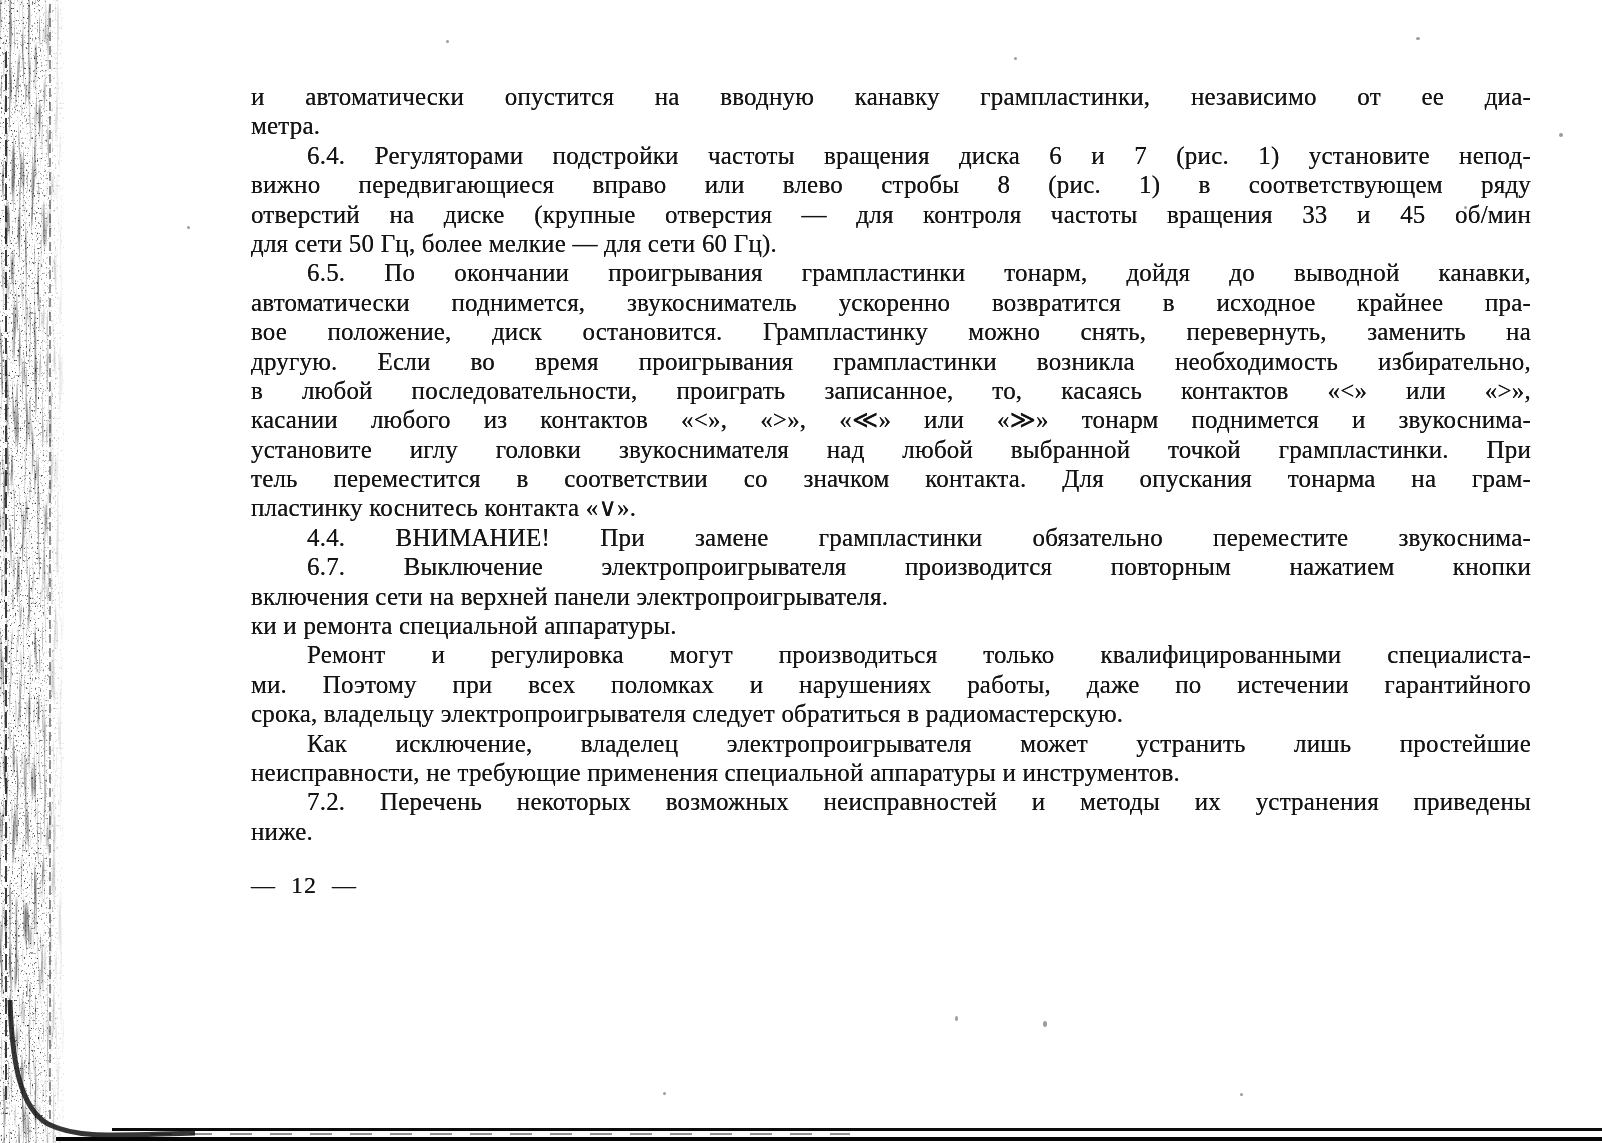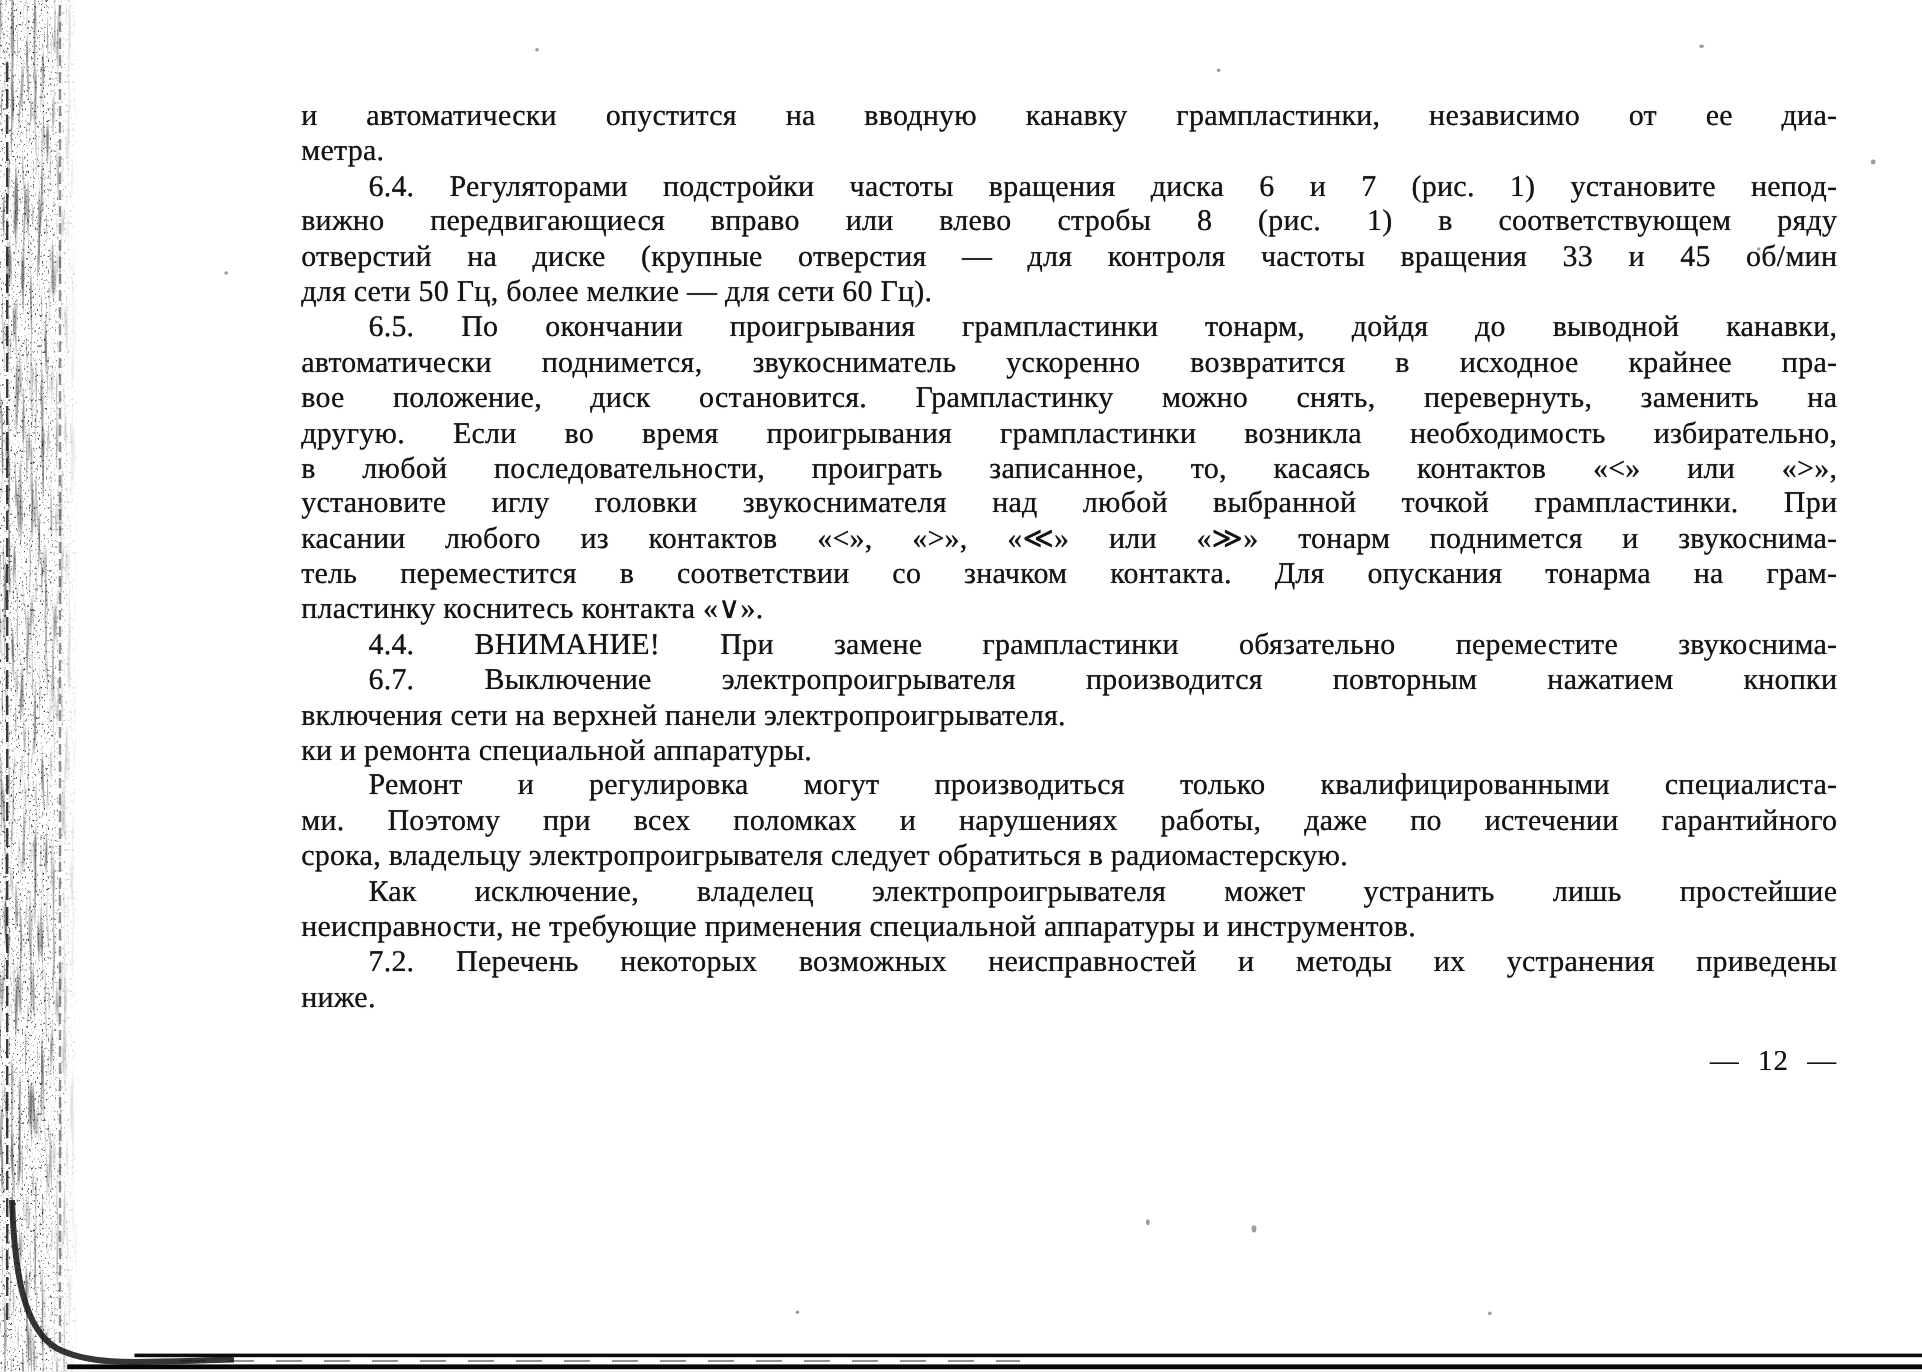--- a/index.html
+++ b/index.html
@@ -45,21 +45,21 @@
   .line.l { text-align: center; text-align-last: left; }
   .line.i { text-indent: 56px; }
   .heading {
     margin: 46px 0 20px 0; height: 29.4px; line-height: 29.4px;
     font-size: 24.5px; font-weight: bold; text-align: center;
     letter-spacing: 1.6px; word-spacing: 7px;
     text-shadow: 0 0 .6px rgba(10,10,10,.9);
   }
   .pagenum {
     margin-top: 25px; height: 29.4px; line-height: 29.4px;
-    font-size: 24px; text-align: right; letter-spacing: 1px; word-spacing: 8px;
+    font-size: 24px; text-align: left; letter-spacing: 1px; word-spacing: 8px;
     text-shadow: 0 0 .5px rgba(10,10,10,.8);
   }
   
   .edge-line1 { position: absolute; top: 1128px; left: 112px; right: 0; height: 2.5px; background: #0b0b0b; }
   .edge-line2 { position: absolute; top: 1137px; left: 56px; right: 0; height: 4px; background: #060606; }
   .edge-frag  { position: absolute; top: 1133px; left: 150px; width: 700px; height: 1.5px; background: #2a2a2a; opacity:.5;
     -webkit-mask-image: repeating-linear-gradient(to right,#000 0 22px,transparent 22px 40px); }
   .corner-sweep { position: absolute; left: 0; top: 1000px; }
   
   .speck { position: absolute; background: #4a4a4a; border-radius: 50%; opacity: .55; }
@@ -92,22 +92,22 @@
     <div class="line l">метра.</div>
     <div class="line j i">6.4. Регуляторами подстройки частоты вращения диска 6 и 7 (рис. 1) установите непод-</div>
     <div class="line j">вижно передвигающиеся вправо или влево стробы 8 (рис. 1) в соответствующем ряду</div>
     <div class="line j">отверстий на диске (крупные отверстия — для контроля частоты вращения 33 и 45 об/мин</div>
     <div class="line l">для сети 50 Гц, более мелкие — для сети 60 Гц).</div>
     <div class="line j i">6.5. По окончании проигрывания грампластинки тонарм, дойдя до выводной канавки,</div>
     <div class="line j">автоматически поднимется, звукосниматель ускоренно возвратится в исходное крайнее пра-</div>
     <div class="line j">вое положение, диск остановится. Грампластинку можно снять, перевернуть, заменить на</div>
     <div class="line j">другую. Если во время проигрывания грампластинки возникла необходимость избирательно,</div>
     <div class="line j">в любой последовательности, проиграть записанное, то, касаясь контактов «&lt;» или «&gt;»,</div>
+    <div class="line j">касании любого из контактов «&lt;», «&gt;», «≪» или «≫» тонарм поднимется и звукоснима-</div>
     <div class="line j">установите иглу головки звукоснимателя над любой выбранной точкой грампластинки. При</div>
-    <div class="line j">касании любого из контактов «&lt;», «&gt;», «≪» или «≫» тонарм поднимется и звукоснима-</div>
     <div class="line j">тель переместится в соответствии со значком контакта. Для опускания тонарма на грам-</div>
     <div class="line l">пластинку коснитесь контакта «∨».</div>
     <div class="line j i">4.4. ВНИМАНИЕ! При замене грампластинки обязательно переместите звукоснима-</div>
     <div class="line j i">6.7. Выключение электропроигрывателя производится повторным нажатием кнопки</div>
     <div class="line l">включения сети на верхней панели электропроигрывателя.</div>
 
 
     <div class="line l">ки и ремонта специальной аппаратуры.</div>
     <div class="line j i">Ремонт и регулировка могут производиться только квалифицированными специалиста-</div>
     <div class="line j">ми. Поэтому при всех поломках и нарушениях работы, даже по истечении гарантийного</div>

